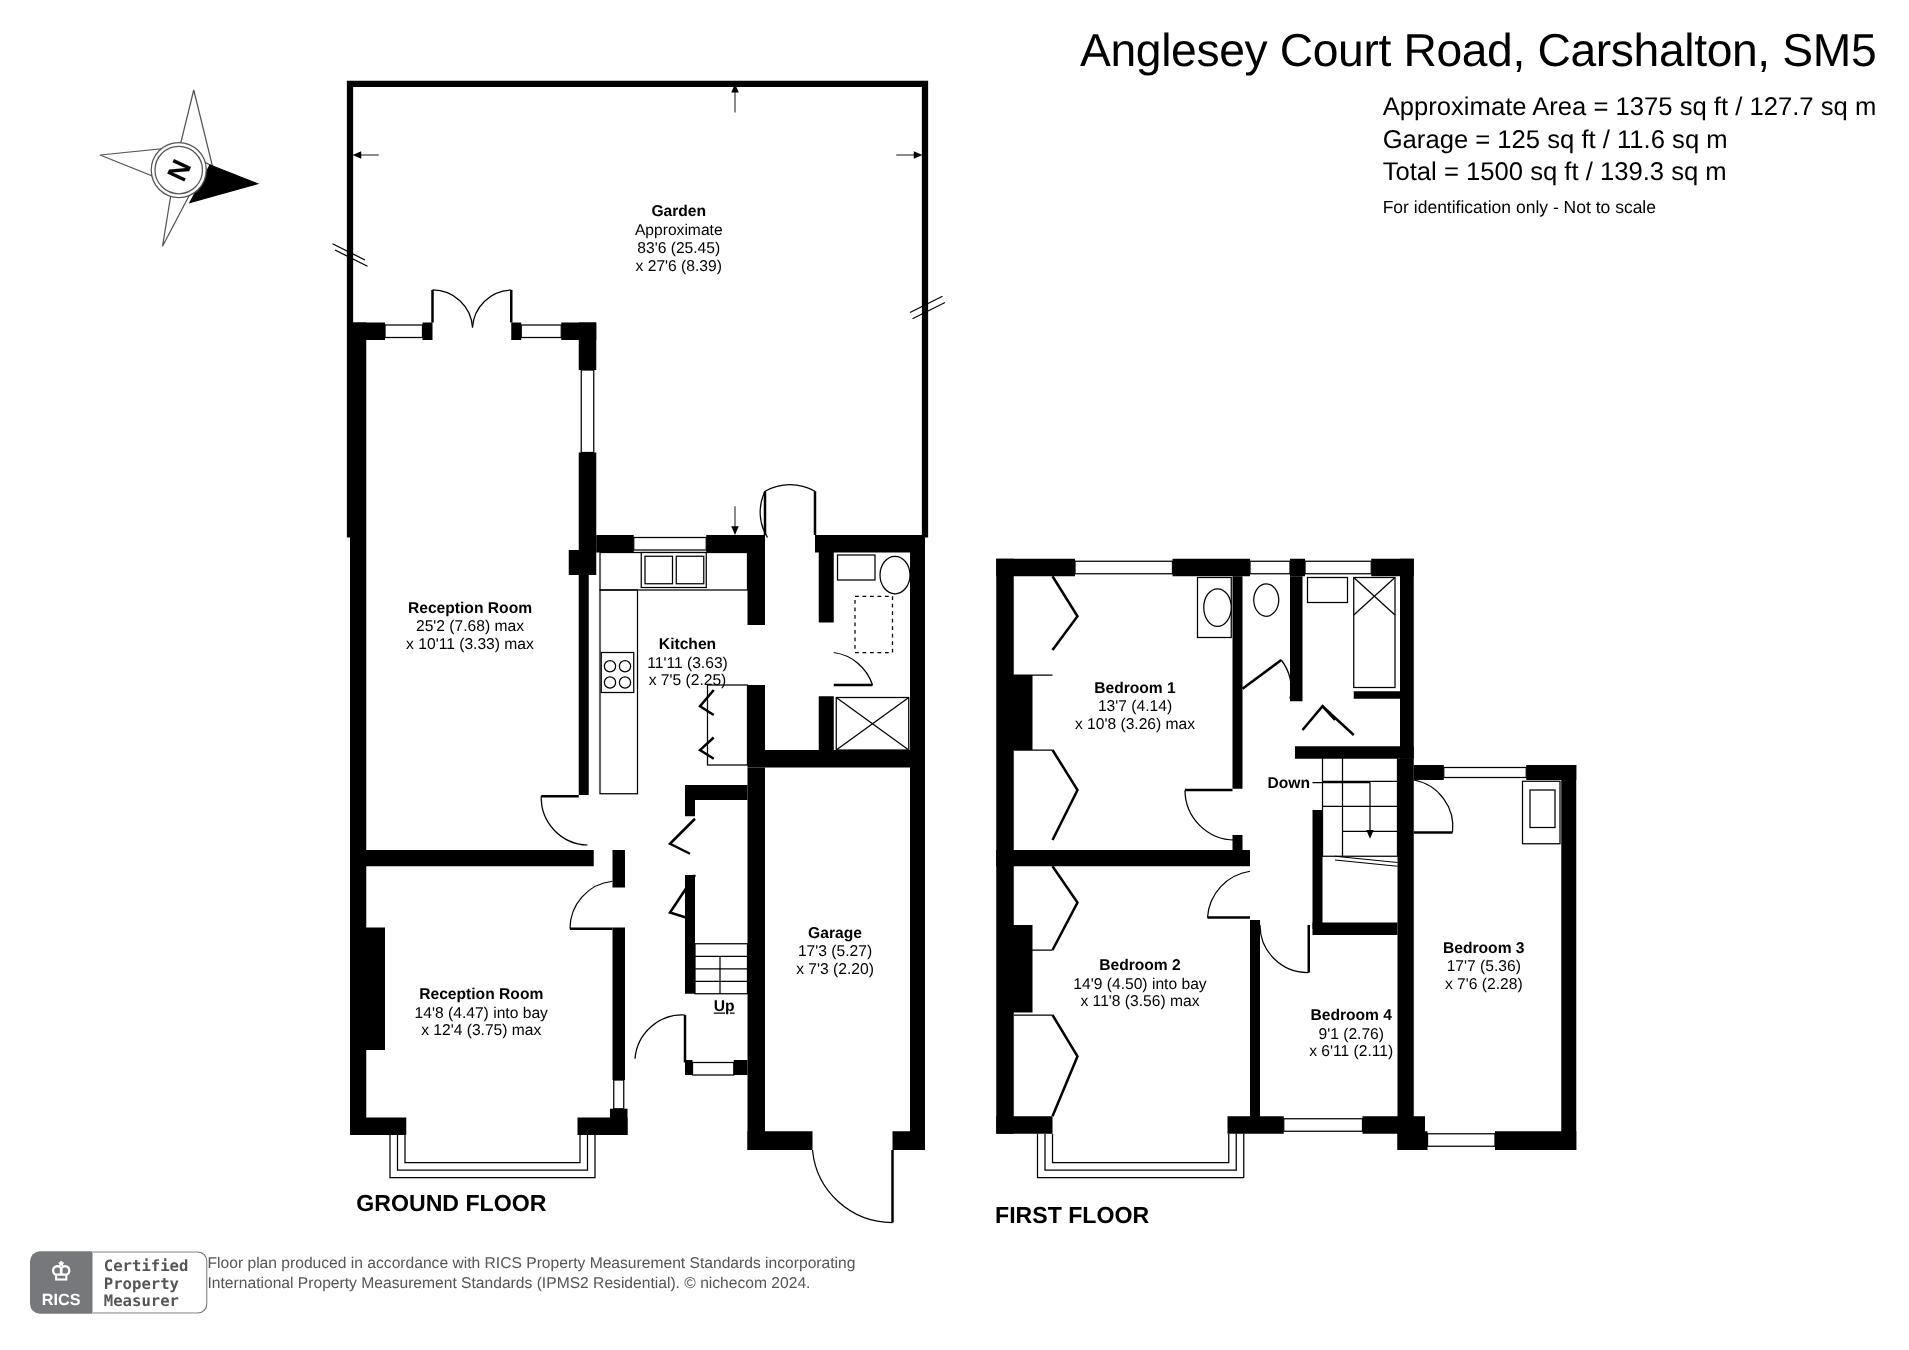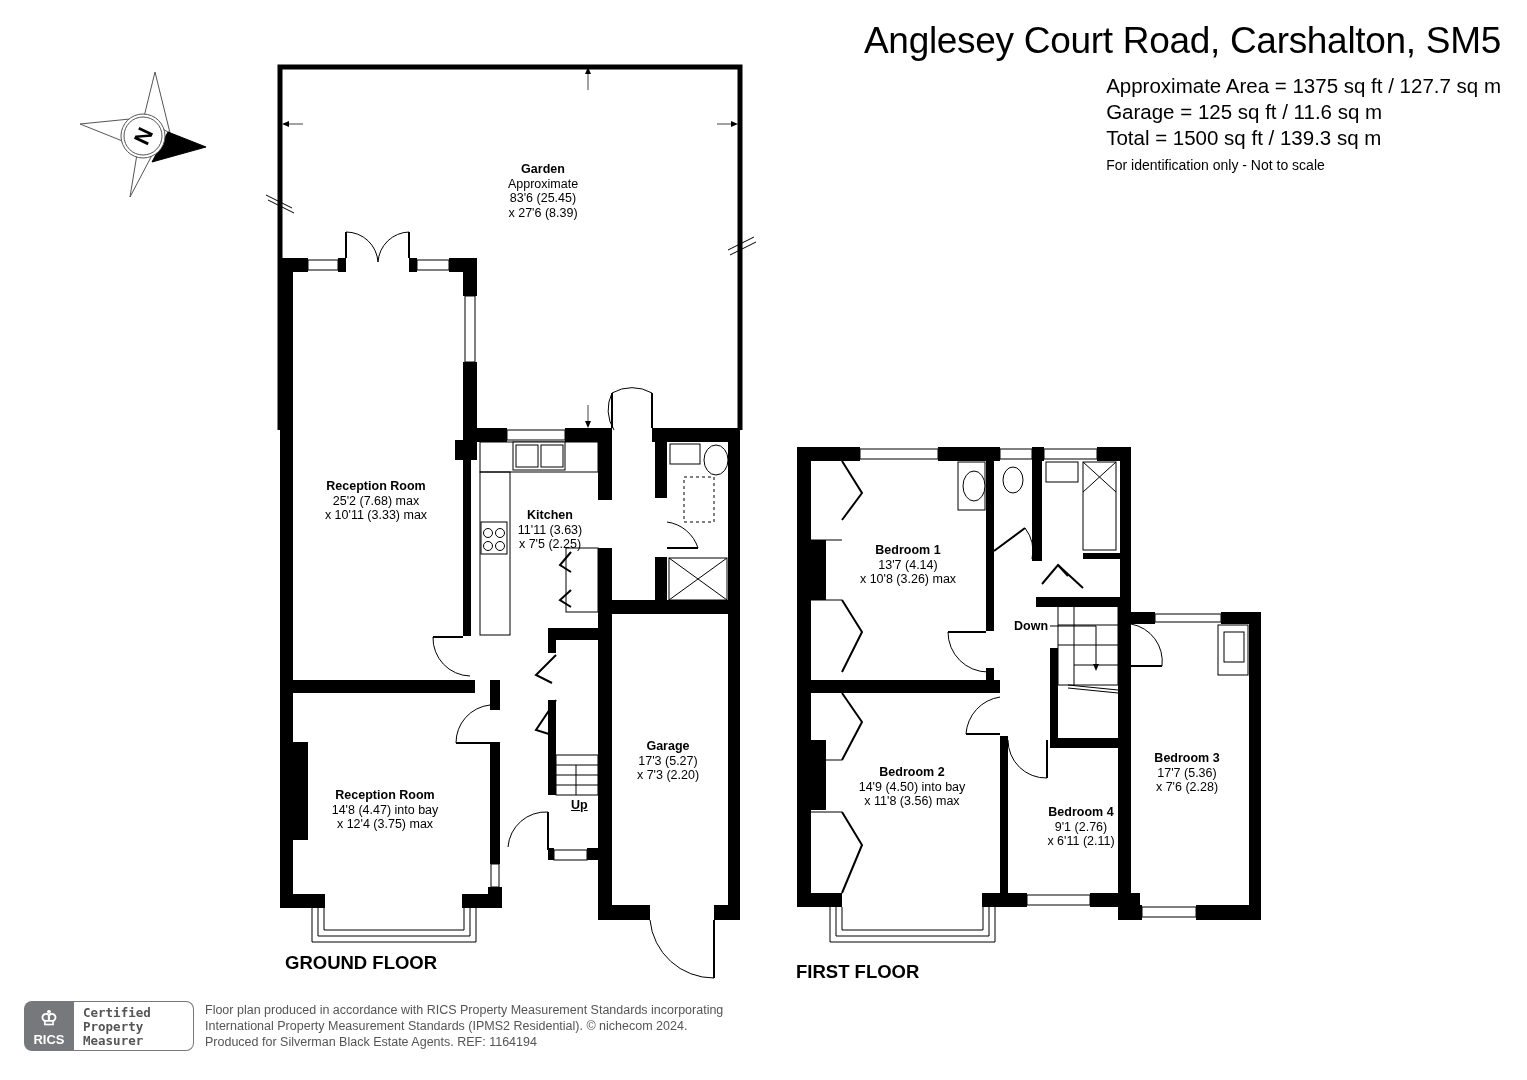--- a/index.html
+++ b/index.html
@@ -13,24 +13,24 @@
   .room { position: absolute; text-align: center; font-size: 12.5px; line-height: 14.5px; white-space: nowrap;
           transform: translateX(-50%); }
   .room .nm { font-weight: bold; font-size: 12.5px; }
   .floor-label { position: absolute; font-size: 18.5px; font-weight: bold; }
   .stair-label { position: absolute; font-size: 12.5px; font-weight: bold; }
   .footer { position: absolute; left: 24px; top: 1001px; display: flex; align-items: flex-start; }
   .rics { width: 50px; height: 50px; background: #77787b; border-radius: 8px 0 0 8px; color: #fff;
           display: flex; flex-direction: column; align-items: center; justify-content: flex-end;
           font-weight: bold; font-size: 13px; padding-bottom: 4px; box-sizing: border-box; }
   .rics .lion { font-size: 20px; line-height: 20px; margin-bottom: 4px; }
-  .cert { width: 120px; height: 50px; border: 1.5px solid #77787b; border-left: none; border-radius: 0 8px 8px 0;
+  .cert { width: 92px; height: 50px; border: 1.5px solid #77787b; border-left: none; border-radius: 0 8px 8px 0;
           box-sizing: border-box; padding: 4px 0 0 9px; color: #555; font-weight: bold; font-size: 12.5px;
           line-height: 14px; font-family: "DejaVu Sans Mono", monospace; }
-  .foot-text { margin-left: 11px; font-size: 12.5px; line-height: 16px; color: #555; margin-top: 1px; }
+  .foot-text { font-size: 12.5px; line-height: 16px; color: #555; margin-top: 1px; }
 </style>
 </head>
 <body>
 
 <div class="title">Anglesey Court Road, Carshalton, SM5</div>
 <div class="areas">
   <div>Approximate Area = 1375 sq ft / 127.7 sq m</div>
   <div>Garage = 125 sq ft / 11.6 sq m</div>
   <div>Total = 1500 sq ft / 139.3 sq m</div>
   <div class="note">For identification only - Not to scale</div>
@@ -337,15 +337,14 @@
     <span>RICS</span>
   </div>
   <div class="cert">
     <div>Certified</div>
     <div>Property</div>
     <div>Measurer</div>
   </div>
   <div class="foot-text">
     <div>Floor plan produced in accordance with RICS Property Measurement Standards incorporating</div>
     <div>International Property Measurement Standards (IPMS2 Residential).   © nichecom 2024.</div>
-    <div>Produced for Silverman Black Estate Agents.   REF:  1164194</div>
   </div>
 </div>
 
 </body></html>

